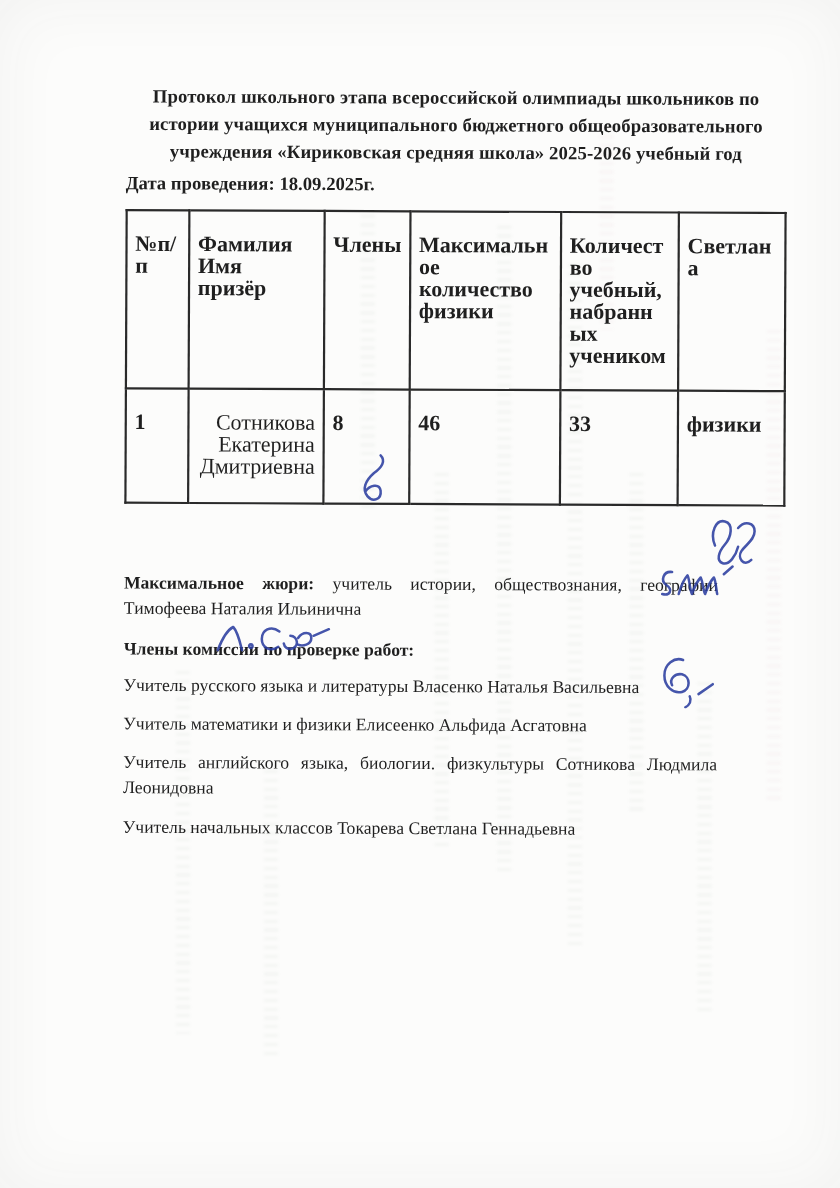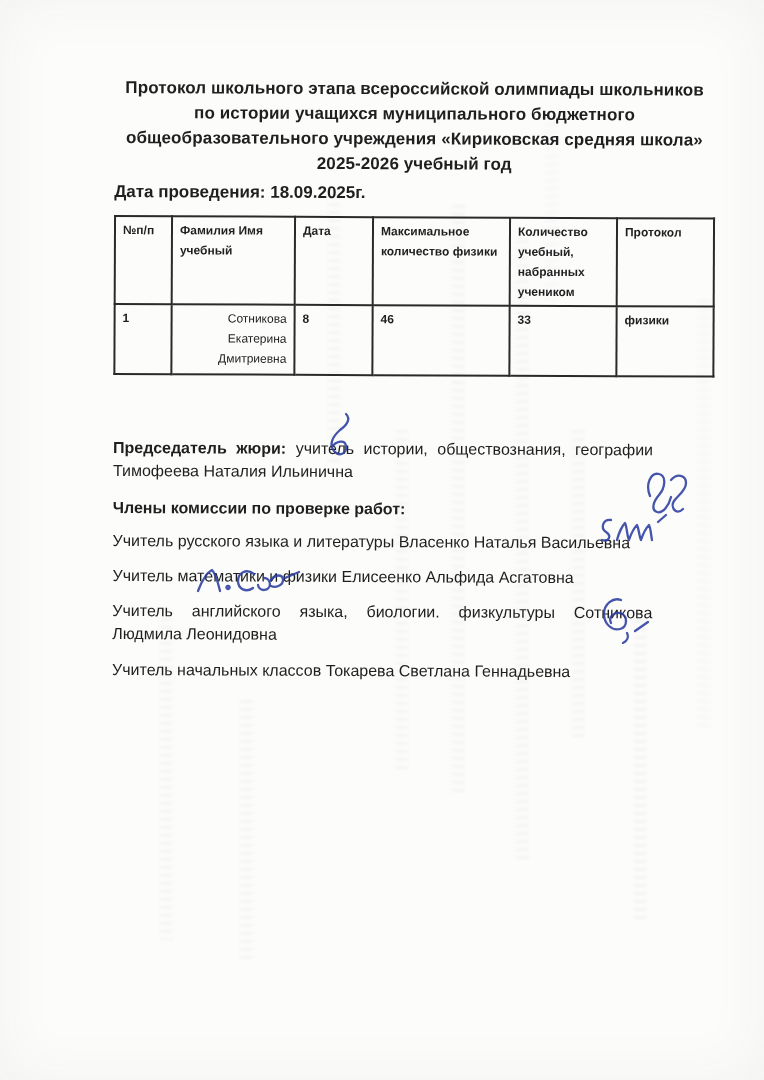--- a/index.html
+++ b/index.html
@@ -6,21 +6,21 @@
     margin: 0; padding: 0;
     width: 764px; height: 1080px;
     overflow: hidden;
     background: #ffffff;
   }
   .page {
     position: absolute; inset: 0;
     width: 764px; height: 1080px;
     background: #fcfcfb;
     box-shadow: inset 0 0 60px rgba(60,60,55,0.05);
-    font-family: Liberation Sans, sans-serif;
+    font-family: Liberation Serif, serif;
     color: #1f1f1f;
   }
   .content {
     position: absolute; left: 115px; top: 0; width: 600px;
     transform: rotate(0.25deg);
     transform-origin: top left;
   }
   .title {
     margin: 75px 0 0 0;
     font-size: 17px; font-weight: bold;
@@ -34,22 +34,22 @@
   table.results {
     margin-top: 13px;
     border-collapse: collapse;
     table-layout: fixed;
     width: 599px;
   }
   table.results th, table.results td {
     border: 2px solid #2a2a2a;
     vertical-align: top;
     text-align: left;
-    padding: 3px 7px;
-    font-size: 12px;
+    padding: 20px 7px;
+    font-size: 20px;
     line-height: 20px;
     word-wrap: break-word;
   }
   table.results th { font-weight: bold; }
   table.results td { font-weight: bold; height: 62px; }
   table.results td:nth-child(2) { font-weight: normal; text-align: right; }
   .para {
     width: 540px;
     font-size: 16px;
     line-height: 23px;
@@ -120,41 +120,41 @@
         <col style="width:57px">
           <col style="width:123px">
           <col style="width:78px">
         <col style="width:137px">
           <col style="width:107px">
           <col style="width:97px">
       </colgroup>
       <thead>
         <tr>
           <th>№п/п</th>
-          <th>Фамилия Имя учебный</th>
-          <th>Дата</th>
+          <th>Фамилия Имя призёр</th>
+          <th>Члены</th>
           <th>Максимальное количество физики</th>
           <th>Количество учебный, набранных учеником</th>
-          <th>Протокол</th>
+          <th>Светлана</th>
         </tr>
       </thead>
       <tbody>
         <tr>
           <td>1</td>
           <td>Сотникова Екатерина Дмитриевна</td>
           <td>8</td>
           <td>46</td>
           <td>33</td>
           <td>физики</td>
         </tr>
       </tbody>
     </table>
 
     <p class="para chair">
-      <b>Председатель жюри:</b>
+      <b>Максимальное жюри:</b>
       <span>учитель истории, обществознания, географии Тимофеева Наталия Ильинична</span>
     </p>
 
     <p class="committee-heading">Члены комиссии по проверке работ:</p>
 
     <p class="para member-1">Учитель русского языка и литературы Власенко Наталья Васильевна</p>
     <p class="para member-2">Учитель математики и физики Елисеенко Альфида Асгатовна</p>
     <p class="para member-3">Учитель английского языка, биологии. физкультуры Сотникова Людмила Леонидовна</p>
     <p class="para member-4">Учитель начальных классов Токарева Светлана Геннадьевна</p>
 

